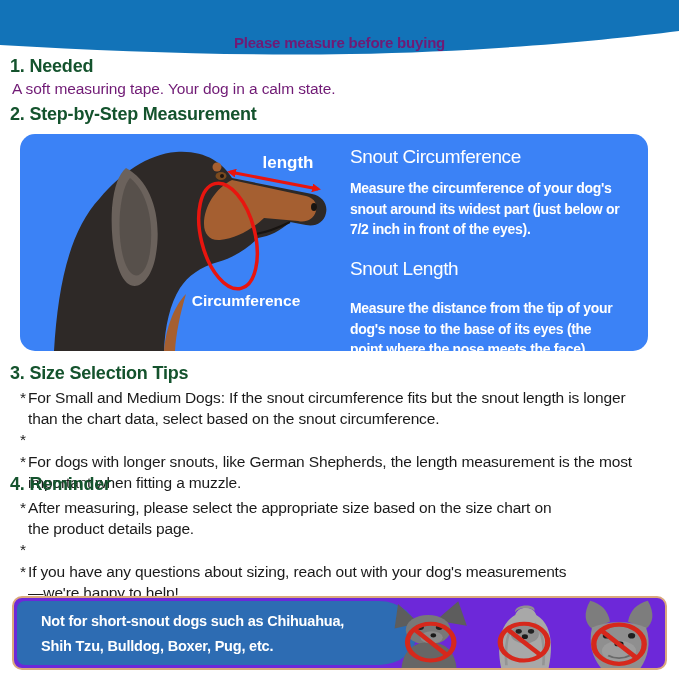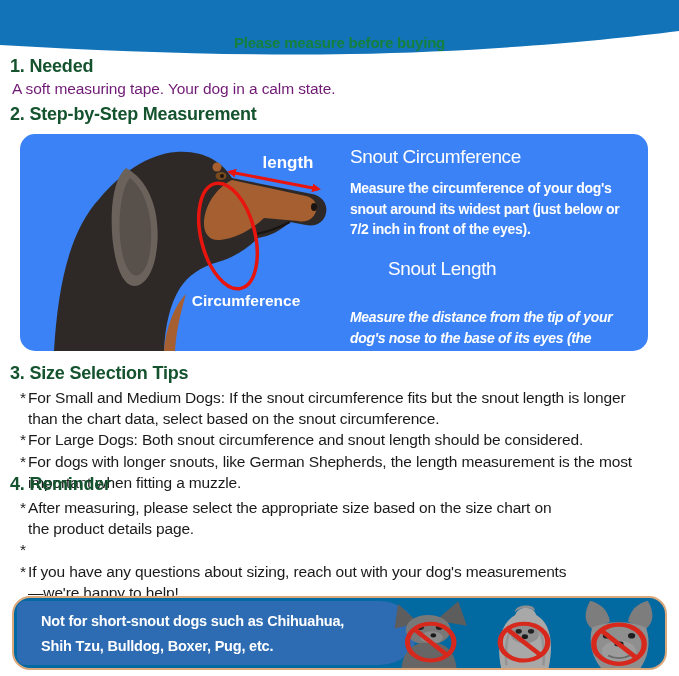--- a/index.html
+++ b/index.html
@@ -10,21 +10,21 @@
   }
   
   .banner { position:absolute; left:0; top:0; width:679px; height:60px; }
   .banner svg { position:absolute; left:0; top:0; }
   .banner-title {
     position:absolute; left:0; top:2px; width:679px; text-align:center;
     font-size:30px; font-weight:800; color:#ffffff; letter-spacing:-0.5px;
   }
   .banner-sub {
     position:absolute; left:0; top:34px; width:679px; text-align:center;
-    font-size:15px; font-weight:700; color:#15803d; letter-spacing:-0.2px;
+    font-size:15px; font-weight:700; color:#701a75; letter-spacing:-0.2px;
   }
   
   .sec-h { position:absolute; left:10px; font-size:18px; font-weight:800; color:#14532d; letter-spacing:-0.2px; }
   .sec-body { position:absolute; left:12px; font-size:15.5px; color:#701a75; letter-spacing:-0.1px; }
   
   .panel {
     position:absolute; left:20px; top:134px; width:628px; height:217px;
     background:#3b82f6; border-radius:15px;
   }
   .panel-dog { position:absolute; left:4px; top:0; }
@@ -33,21 +33,21 @@
   .panel-p { position:absolute; font-size:14px; font-weight:700; color:#ffffff;
              letter-spacing:-0.3px; line-height:20.5px; white-space:pre-line; }
   
   .blist { position:absolute; left:20px; width:648px; }
   .bullet { display:flex; font-size:15.5px; line-height:21.2px; color:#1a1a1a; letter-spacing:-0.15px; }
   .bullet .star { width:8px; flex:0 0 8px; font-weight:400; }
   .bullet .btext { white-space:pre-line; }
   
   .warnbox {
     position:absolute; left:12px; top:596px; width:655px; height:74px;
-    background:#0369a1; border:2px solid #dba87c; border-radius:18px;
+    background:#6d28d9; border:2px solid #dba87c; border-radius:10px;
   }
   .warn-blue {
     position:absolute; left:3px; top:3px; width:400px; height:64px;
     background:#2d6cb3;
     border-top-left-radius:8px; border-bottom-left-radius:8px;
     border-top-right-radius:38px 32px; border-bottom-right-radius:38px 32px;
   }
   .warn-text {
     position:absolute; left:24px; top:8px; width:360px;
     font-size:14.5px; font-weight:700; color:#ffffff; line-height:25px;
@@ -111,37 +111,36 @@
 
     <text x="264" y="34" text-anchor="middle" font-size="17" font-weight="bold" fill="#ffffff">length</text>
     <text x="222" y="172" text-anchor="middle" font-size="15.5" font-weight="bold" fill="#ffffff">Circumference</text>
   </svg>
 
   <div class="panel-col">
     <div class="panel-h" style="top:12px;">Snout Circumference</div>
     <div class="panel-p" style="top:44px;">Measure the circumference of your dog's
 snout around its widest part (just below or
 7/2 inch in front of the eyes).</div>
-    <div class="panel-h" style="top:124px;margin-left:38px;">Snout Length</div>
-    <div class="panel-p" style="top:173px;font-style:italic;">Measure the distance from the tip of your
+    <div class="panel-h" style="top:124px;">Snout Length</div>
+    <div class="panel-p" style="top:164px;">Measure the distance from the tip of your
 dog's nose to the base of its eyes (the
 point where the nose meets the face).</div>
   </div>
 </div>
 
 <div class="sec-h" style="top:363px;">3. Size Selection Tips</div>
 <div class="blist" style="top:387px;">
     <div class="bullet">
       <span class="star">*</span>
       <span class="btext">For Small and Medium Dogs: If the snout circumference fits but the snout length is longer
 than the chart data, select based on the snout circumference.</span>
     </div>
     <div class="bullet">
       <span class="star">*</span>
-      <span class="btext">For Large Dogs: Both snout circumference and snout length should be considered.</span>
     </div>
     <div class="bullet">
       <span class="star">*</span>
       <span class="btext">For dogs with longer snouts, like German Shepherds, the length measurement is the most
 important when fitting a muzzle.</span>
     </div>
   </div>
 
 <div class="sec-h" style="top:474px;">4. Reminder</div>
 <div class="blist" style="top:497px;">

